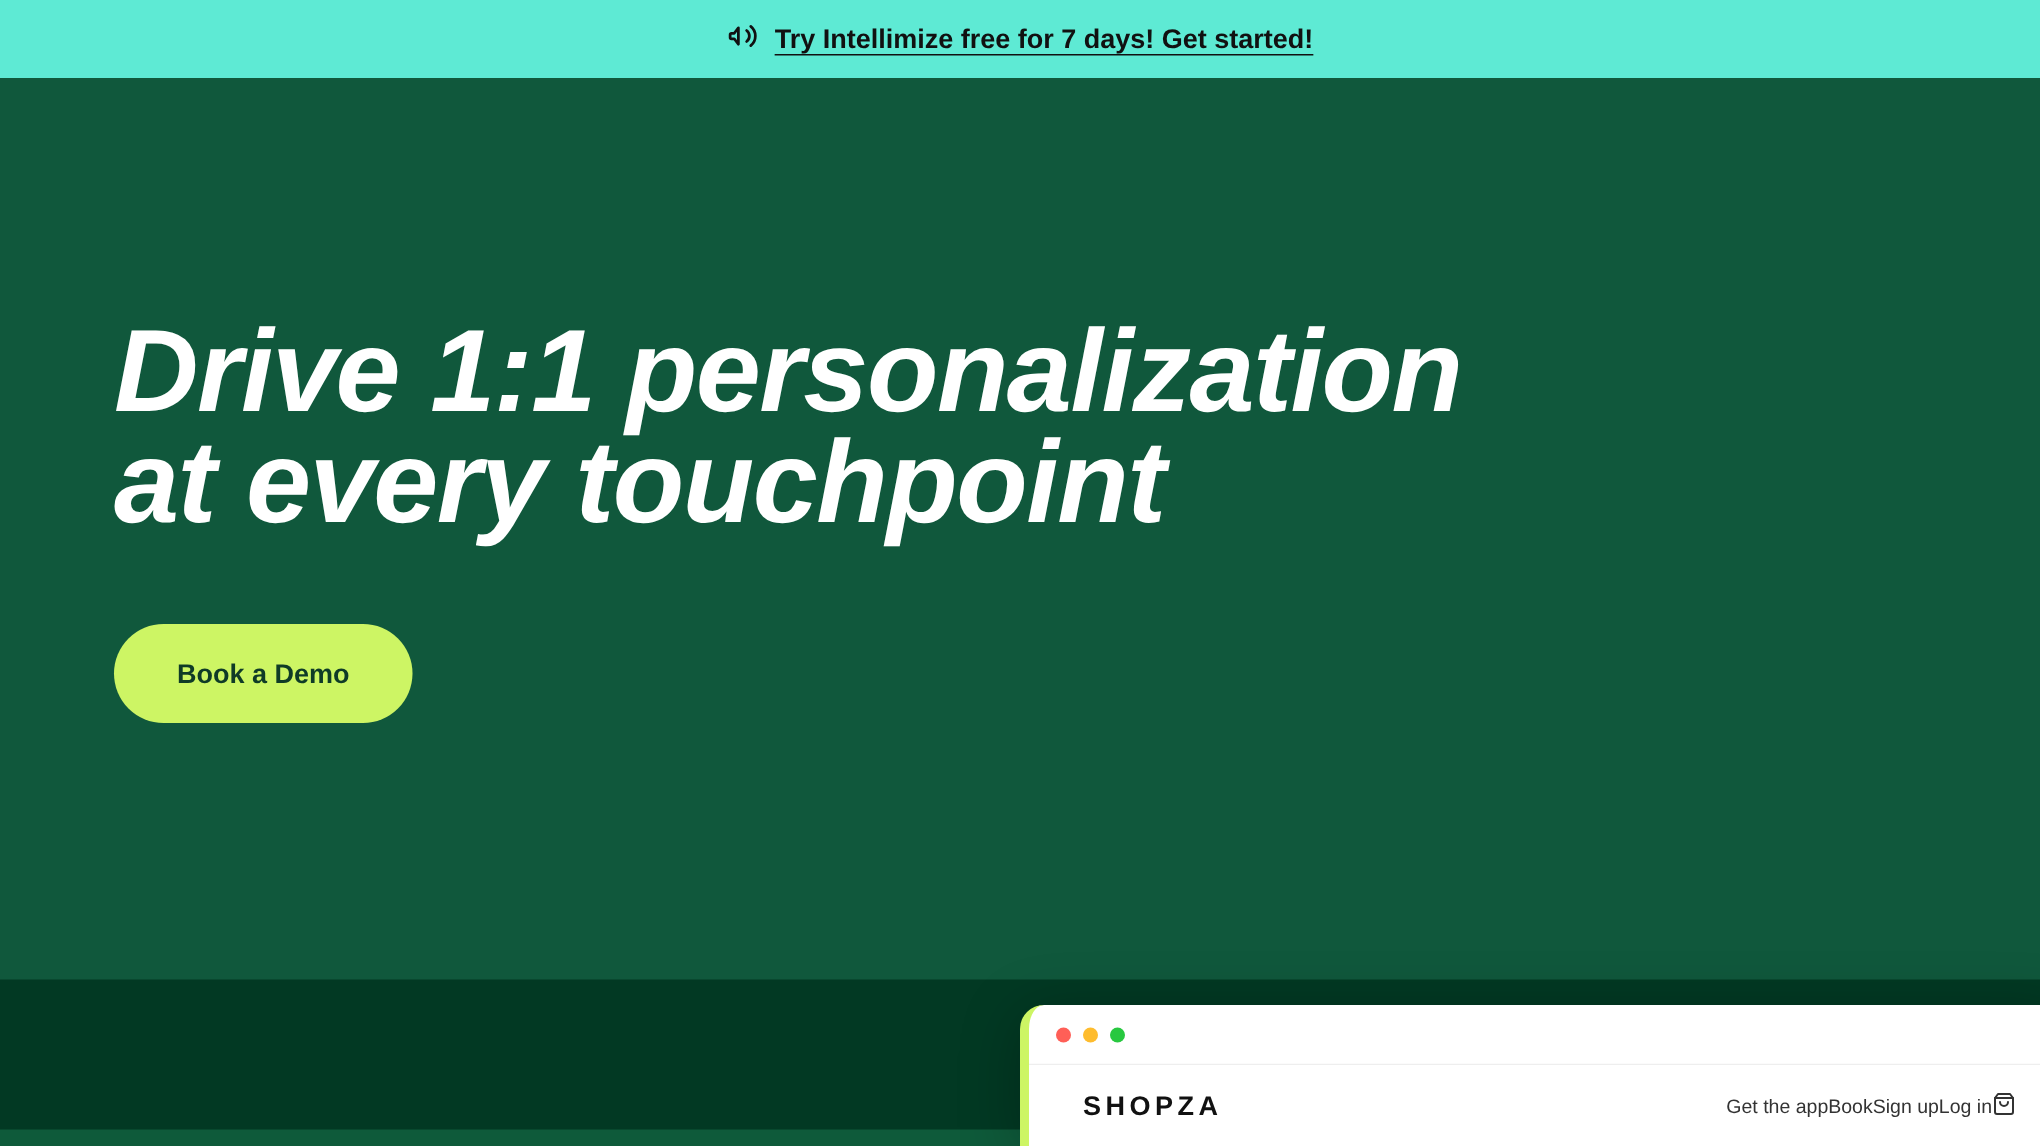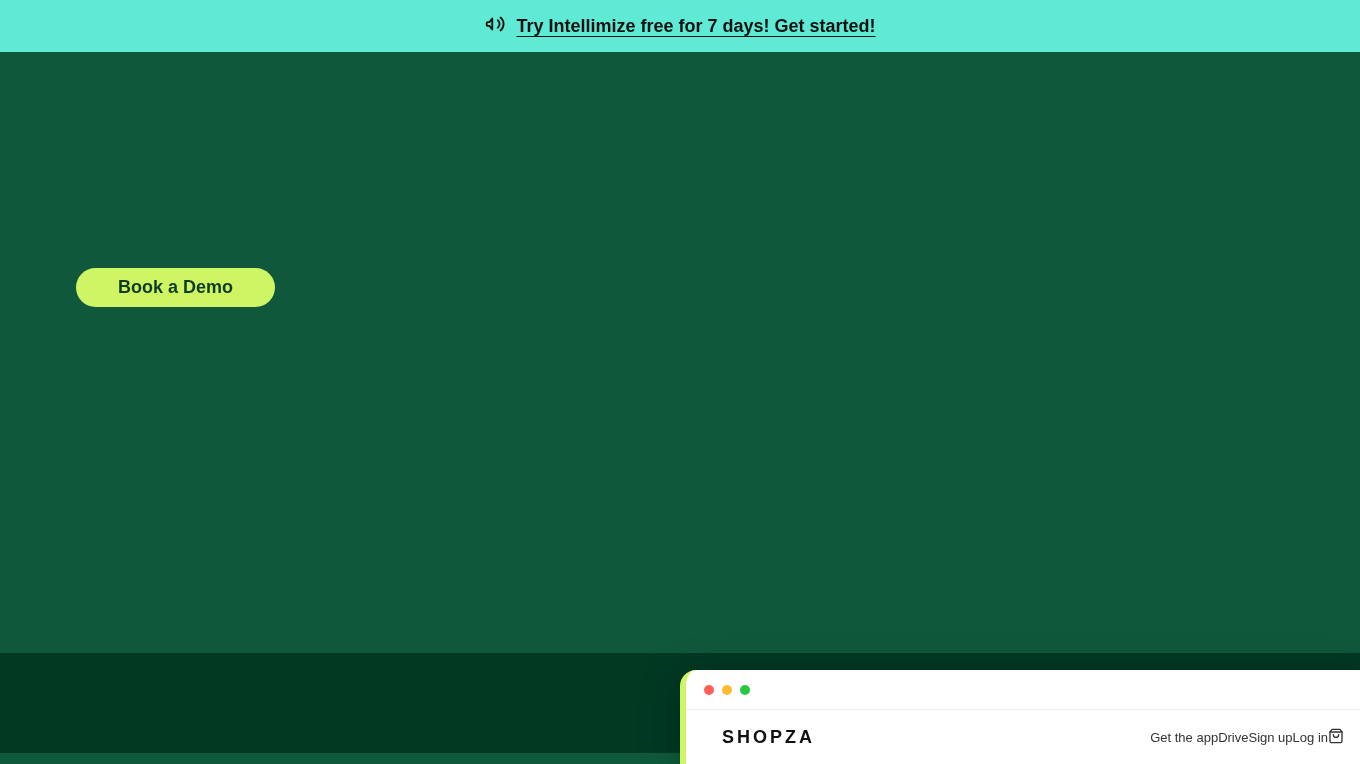--- a/index.html
+++ b/index.html
@@ -98,21 +98,21 @@
   }
   .chevron-icon svg { width: 14px; height: 14px; stroke: #fff; }
 
   .nav-actions {
     margin-left: auto;
     display: flex;
     align-items: center;
     gap: 18px;
   }
   .btn {
-    height: 39px;
+    height: 66px;
     border-radius: 40px;
     display: flex;
     align-items: center;
     justify-content: center;
     font-size: 18px;
     font-weight: 600;
     cursor: pointer;
     padding: 0 38px;
   }
   .btn-primary {
@@ -260,36 +260,40 @@
   <div class="nav-actions">
     <button class="btn btn-primary">Book Demo</button>
     <button class="btn btn-outline">Login</button>
   </div>
 </div>
 
 <div class="hero-wrap"></div>
 <div class="hero-dark-overlay"></div>
 
 <div class="hero-content">
+  <h1 class="hero-title">
+    <span>Drive 1:1 personalization</span><br>
+    <span>at every touchpoint</span>
+  </h1>
   <div class="hero-cta">
     <button class="btn btn-primary">Book a Demo</button>
   </div>
 </div>
 
 <div class="mockup">
   <div class="mockup-top">
     <span class="dot red"></span>
     <span class="dot yellow"></span>
     <span class="dot green"></span>
   </div>
   <div class="mockup-nav">
     <div class="mockup-logo">SHOPZA</div>
     <div class="mockup-links">
       <span>Get the app</span>
-      <span>Drive</span>
+      <span>Book</span>
       <span>Sign up</span>
       <span>Log in</span>
       <span class="bag-icon">
         <svg viewBox="0 0 24 24" fill="none" stroke-width="2" stroke-linecap="round" stroke-linejoin="round">
           <path d="M6 2 3 6v14a2 2 0 0 0 2 2h14a2 2 0 0 0 2-2V6l-3-4Z"></path>
           <path d="M3 6h18"></path>
           <path d="M16 10a4 4 0 0 1-8 0"></path>
         </svg>
       </span>
     </div>

